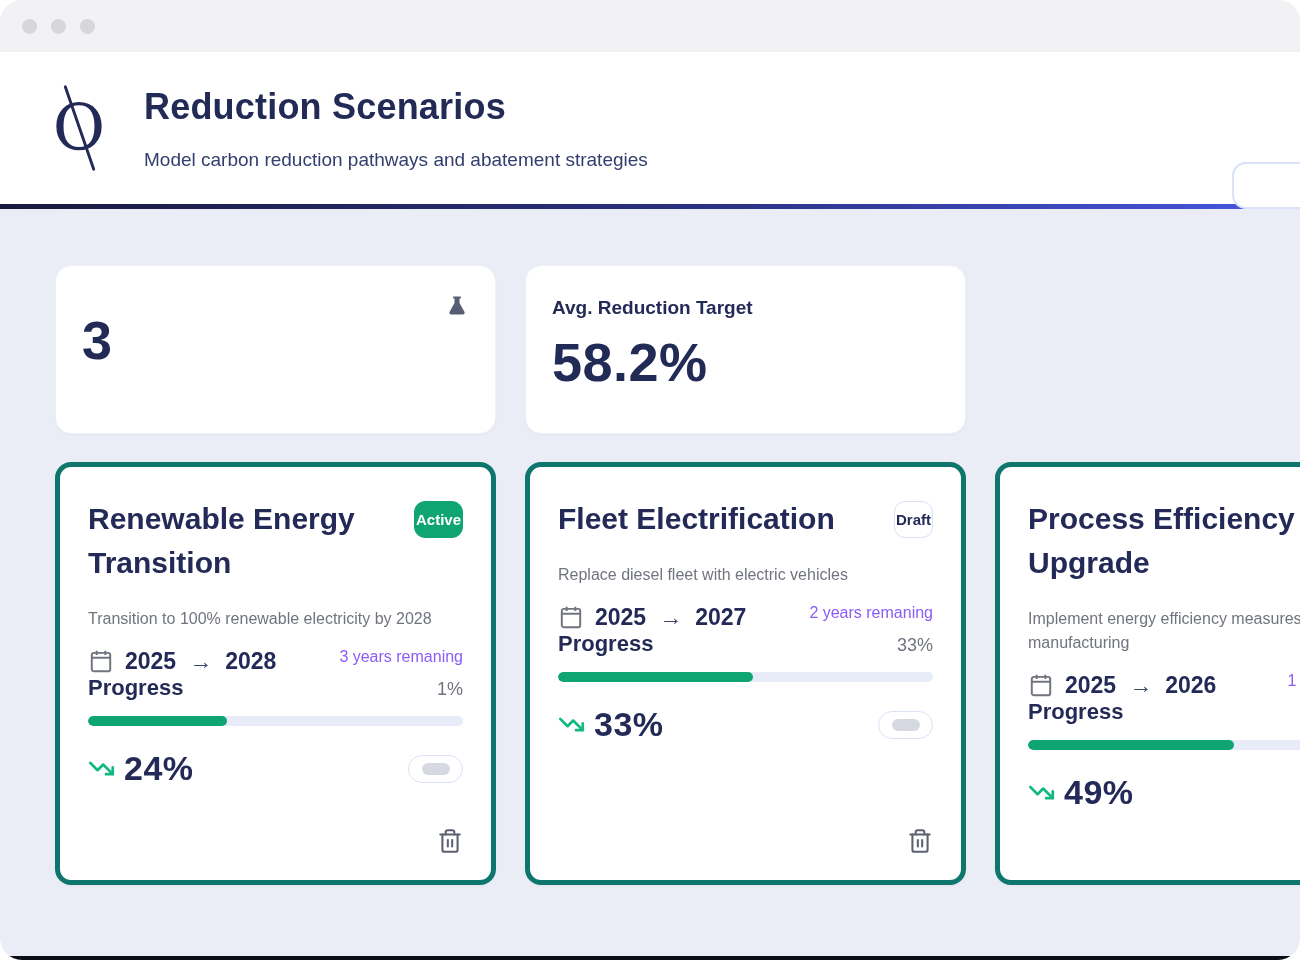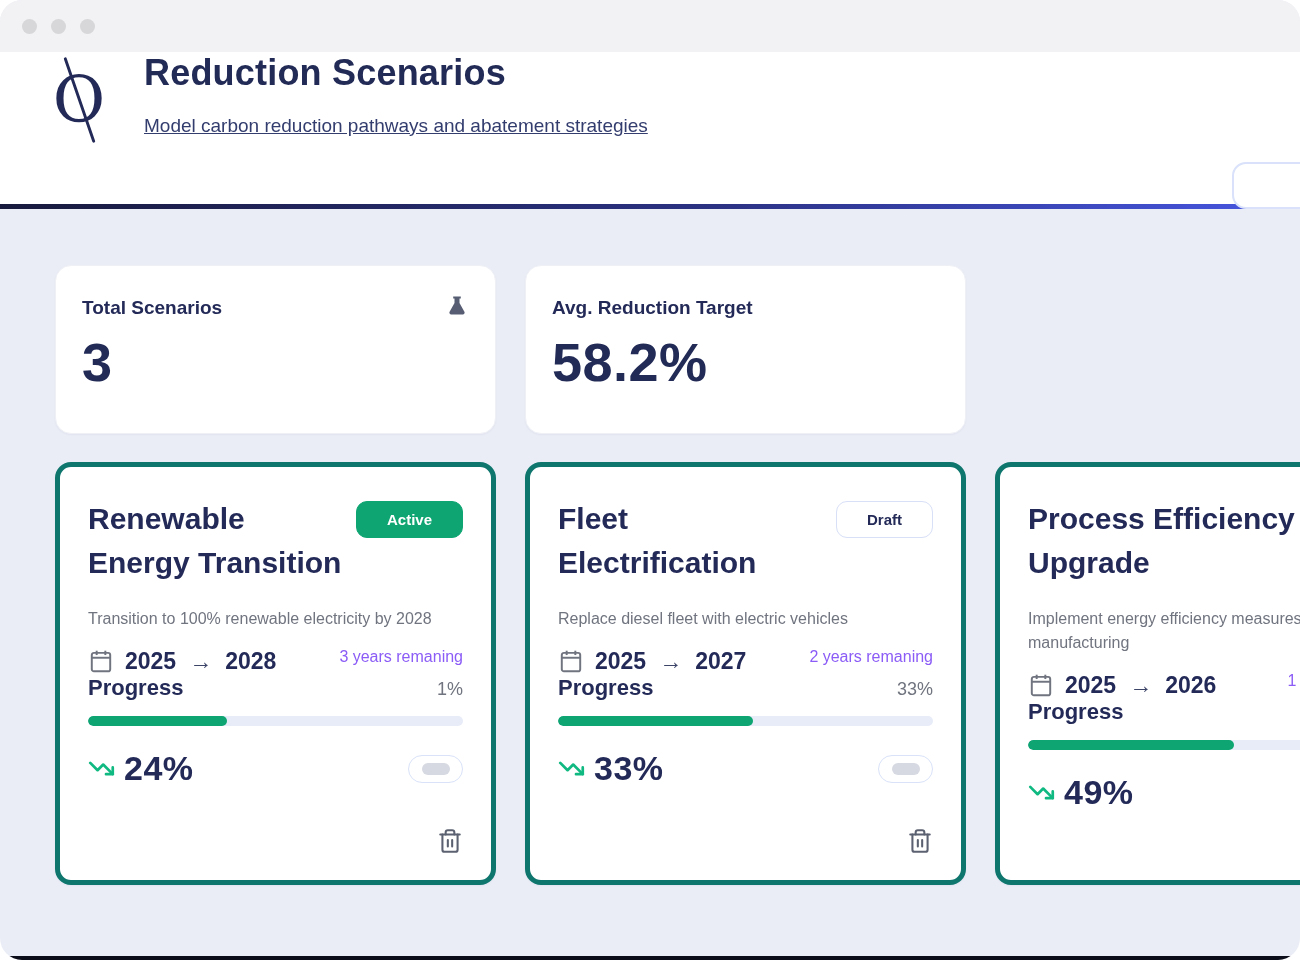--- a/index.html
+++ b/index.html
@@ -5,46 +5,46 @@
   * { margin:0; padding:0; box-sizing:border-box; }
   html,body { width:1300px; height:960px; background:#ffffff; font-family:"Liberation Sans", sans-serif; overflow:hidden; }
 
   .window { position:absolute; inset:0; border-radius:22px; overflow:hidden; background:#eaedf6; }
 
   
   .chrome { height:52px; background:#f2f2f4; display:flex; align-items:center; padding-left:22px; gap:14px; }
   .chrome-dot { width:15px; height:15px; border-radius:50%; background:#d7d7da; }
 
   
-  .header { position:relative; height:152px; background:#ffffff; display:flex; padding-left:40px; }
+  .header { position:relative; height:152px; background:#ffffff; display:flex; align-items:center; padding-left:40px; }
   .logo { position:relative; width:78px; height:96px; display:flex; align-items:center; justify-content:center; }
   .logo-letter { font-family:"DejaVu Serif", serif; font-size:64px; color:#232a57; line-height:1; }
   .logo-slash { position:absolute; left:38px; top:3px; width:3px; height:90px; background:#232a57; transform:rotate(-19deg); border-radius:2px; }
   .header-text { margin-left:26px; display:flex; flex-direction:column; }
   .page-title { font-size:36px; font-weight:700; color:#222a56; letter-spacing:.2px; }
-  .page-subtitle { margin-top:21px; font-size:19px; font-weight:400; color:#333d6e;text-decoration:underline; }
+  .page-subtitle { margin-top:21px; font-size:19px; font-weight:400; color:#333d6e; }
   .header-action { position:absolute; top:110px; right:-62px; width:130px; height:47px; background:#ffffff; border:2px solid #d9e2fa; border-radius:14px; }
   .divider { height:5px; background:linear-gradient(90deg,#181a3d 0%,#2b3283 55%,#4757e3 100%); }
 
   
   .content { padding:56px 0 0 55px; }
   .row { display:flex; gap:29px; align-items:flex-start; }
 
   
   .stat-card { position:relative; width:441px; height:169px; flex:0 0 441px; background:#ffffff; border:1px solid #eef0f6; border-radius:16px; padding:31px 26px 0 26px; box-shadow:0 1px 2px rgba(25,35,80,.04); }
   .stat-label { font-size:19px; font-weight:600; color:#232a57; }
   .stat-value { margin-top:12px; font-size:54px; font-weight:700; color:#222a56; letter-spacing:.5px; }
   .stat-icon { position:absolute; top:28px; right:26px; width:24px; height:24px; color:#575e73; }
 
   
   .scn-row { margin-top:28px; }
   .scn-card { width:441px; flex:0 0 441px; min-height:423px; background:#ffffff; border:5px solid #0f766e; border-radius:16px; padding:30px 28px 26px 28px; box-shadow:0 1px 2px rgba(25,35,80,.04); display:flex; flex-direction:column; }
   .scn-head { display:flex; align-items:flex-start; }
   .scn-title { font-size:30px; line-height:44px; font-weight:700; color:#232a57; flex:1; }
-  .badge { flex:none; margin-left:6px; margin-top:4px; padding:9px 30px; border-radius:11px; font-size:15px; font-weight:600; }
+  .badge { flex:none; margin-left:6px; margin-top:4px; padding:9px 1px; border-radius:11px; font-size:15px; font-weight:600; }
   .badge-active { background:#0ea572; color:#ffffff; border:1.5px solid #0ea572; }
   .badge-draft { background:#ffffff; color:#232a57; border:1.5px solid #d8e0f7; }
   .scn-desc { margin-top:22px; font-size:16px; line-height:24px; color:#70747f; }
   .scn-dates { margin-top:17px; display:flex; gap:11px; }
   .cal-icon { width:26px; height:26px; color:#70747f; flex:none; }
   .year { font-size:23px; font-weight:600; color:#232a57; }
   .date-arrow { font-size:23px; color:#3c4468; padding:0 2px; }
   .remaining { margin-left:auto; font-size:16px; color:#8b5cf6; }
   .scn-progress-row { display:flex; align-items:baseline; }
   .progress-label { font-size:22px; font-weight:700; color:#232a57; }
@@ -86,21 +86,20 @@
     <div class="header-action"></div>
   </div>
 
   <div class="divider"></div>
 
   <div class="content">
 
     <div class="row">
 
       <section class="stat-card">
-        <div class="stat-label">Total Scenarios</div>
         <div class="stat-value">3</div>
         <span class="stat-icon">
           <svg viewBox="0 0 24 24" fill="currentColor">
               <path d="M8.2 2.5h7.6v2h-1.3v4.4l4.9 8.9a1.8 1.8 0 0 1-1.6 2.7H6.2a1.8 1.8 0 0 1-1.6-2.7l4.9-8.9V4.5H8.2z"></path>
             </svg>
         </span>
       </section>
 
 
       <section class="stat-card">

